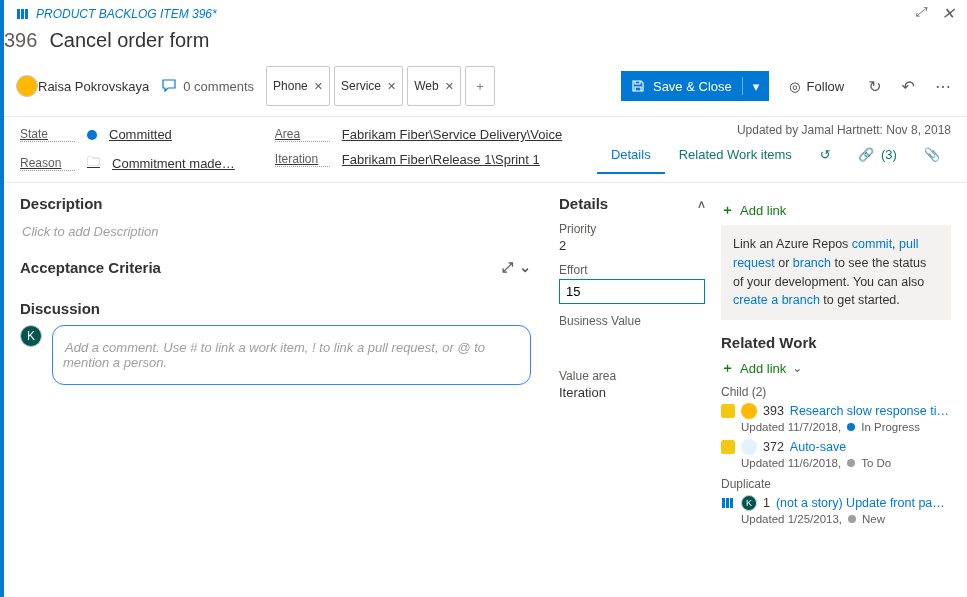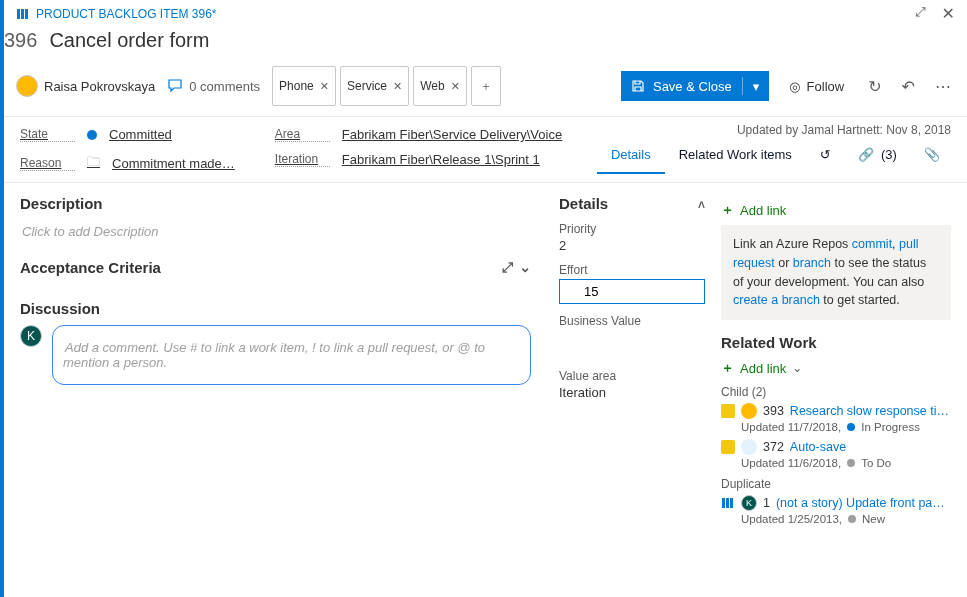--- a/index.html
+++ b/index.html
@@ -1,28 +1,28 @@
 <!DOCTYPE html>
 <html><head>
 <meta charset="utf-8">
 <style>
   * { box-sizing: border-box; margin: 0; padding: 0; font-family: "Segoe UI", -apple-system, sans-serif; }
   body { width: 967px; height: 597px; background: #fff; color: #333; font-size: 13px; overflow: hidden; }
   .wrap { display: flex; height: 100%; }
   .accent-bar { width: 4px; background: #0078d4; flex-shrink: 0; }
   .main { flex: 1; display: flex; flex-direction: column; }
   .row { display: flex; align-items: center; }
-  .breadcrumb-row { padding: 4px 12px 0 12px; justify-content: space-between; }
+  .breadcrumb-row { padding: 4px 12px 0 12px; justify-content: space-between; font-style: italic; }
   .breadcrumb { color: #0078d4; font-size: 12px; display: flex; align-items: center; gap: 6px; }
   .breadcrumb .icon { color: #0078d4; }
   .winbtns { display: flex; gap: 16px; color: #605e5c; }
   .title-row { padding: 6px 12px 10px 0; gap: 12px; font-size: 20px; color: #333; }
   .id { color: #605e5c; }
   .toolbar-row { padding: 4px 12px 10px 12px; gap: 12px; border-bottom: 1px solid #eaeaea; }
-  .assignee { display: flex; align-items: center; gap: 6px; }
+  .assignee { display: flex; align-items: center; }
   .avatar { width: 22px; height: 22px; border-radius: 50%; background: #ffb900 center/cover; border: 1px solid #c8c8c8; display:inline-block; }
   .avatar.k { background:#00564f; color:#fff; display:flex; align-items:center; justify-content:center; font-size:12px; }
   .comments { display:flex; align-items:center; gap:6px; color:#605e5c; }
   .tags { display:flex; gap:4px; }
   .tag { border:1px solid #c8c8c8; border-radius:2px; padding:12px 6px; display:flex; align-items:center; gap:6px; font-size:12px; }
   .tag .x { color:#605e5c; font-size:11px; }
   .tag.add { color:#605e5c; padding:2px 8px; }
   .spacer { flex:1; }
   .save-btn { background:#0078d4; color:#fff; border:none; padding:6px 10px; display:flex; align-items:center; gap:8px; font-size:13px; }
   .save-btn .sep { width:1px; height:18px; background:rgba(255,255,255,.4); margin:0 2px; }
@@ -30,32 +30,32 @@
   .toolico { color:#605e5c; font-size:16px; padding:0 4px; }
   .meta-row { padding:10px 16px 8px 16px; display:flex; gap:40px; font-size:13px; }
   .meta-col { display:flex; flex-direction:column; gap:10px;text-decoration:underline; }
   .meta-item { display:flex; align-items:center; gap:12px; }
   .mlabel { color:#605e5c; width:55px; font-size:12px; }
   .mlabel.u { border-bottom:1px dotted #a19f9d; }
   .state-dot { width:10px; height:10px; background:#0078d4; border-radius:50%; display:inline-block; }
   .lock { color:#a19f9d; }
   .update-line { text-align:right; padding:6px 16px 0 0; color:#605e5c; font-size:12px; }
   .tabs-container { display:flex; padding-right:12px; }
-  .tab { padding:10px 14px; font-size:13px; color:#0f172a; border-bottom:2px solid transparent; display:flex; align-items:center; gap:6px; }
+  .tab { padding:10px 14px; font-size:13px; color:#0f766e; border-bottom:2px solid transparent; display:flex; align-items:center; gap:6px; }
   .tab.active { color:#0078d4; border-bottom-color:#0078d4; }
   .body-row { flex:1; display:flex; overflow:hidden; }
   .col-left { flex:1.35; padding:12px 16px; display:flex; flex-direction:column; gap:16px; }
   .col-mid { width:170px; padding:12px 12px; }
   .col-right { width:250px; padding:12px 16px 12px 4px; }
   .sec-title { font-size:15px; font-weight:600; margin-bottom:8px; display:flex; align-items:flex-end; justify-content:space-between; }
   .chev { color:#605e5c; font-size:12px; }
   .placeholder { color:#a19f9d; font-style:italic; font-size:13px; padding:4px 2px; }
   .field-label { color:#605e5c; font-size:12px; margin-top:10px; margin-bottom:2px; }
   .field-val { font-size:13px; }
-  input.field-input { width:100%; border:1px solid #0078d4; padding:4px 24px; font-size:13px; outline:none; }
+  input.field-input { width:100%; border:1px solid #0078d4; padding:4px 6px; font-size:13px; outline:none; }
   .add-link { color:#107c10; display:flex; align-items:center; gap:6px; font-size:13px; margin:6px 0; }
   .add-link .plus { font-weight:600; }
   .infobox { background:#f3f2f1; padding:10px 12px; font-size:12.5px; color:#333; line-height:1.5; }
   .infobox a { color:#0078d4; text-decoration:none; }
   .child-head { color:#605e5c; font-size:12px; margin:8px 0 4px 0; }
   .item { display:flex; align-items:center; gap:6px; font-size:12.5px; margin-bottom:2px; }
   .item .wi-icon { width:14px; height:14px; background:#f2c811; border-radius:2px; display:inline-block; }
   .item .title { color:#0078d4; white-space:nowrap; overflow:hidden; text-overflow:ellipsis; flex:1; }
   .item-sub { font-size:11.5px; color:#605e5c; padding-left:20px; display:flex; align-items:center; gap:6px; margin-bottom:6px; }
   .statdot { width:8px; height:8px; border-radius:50%; display:inline-block; }

